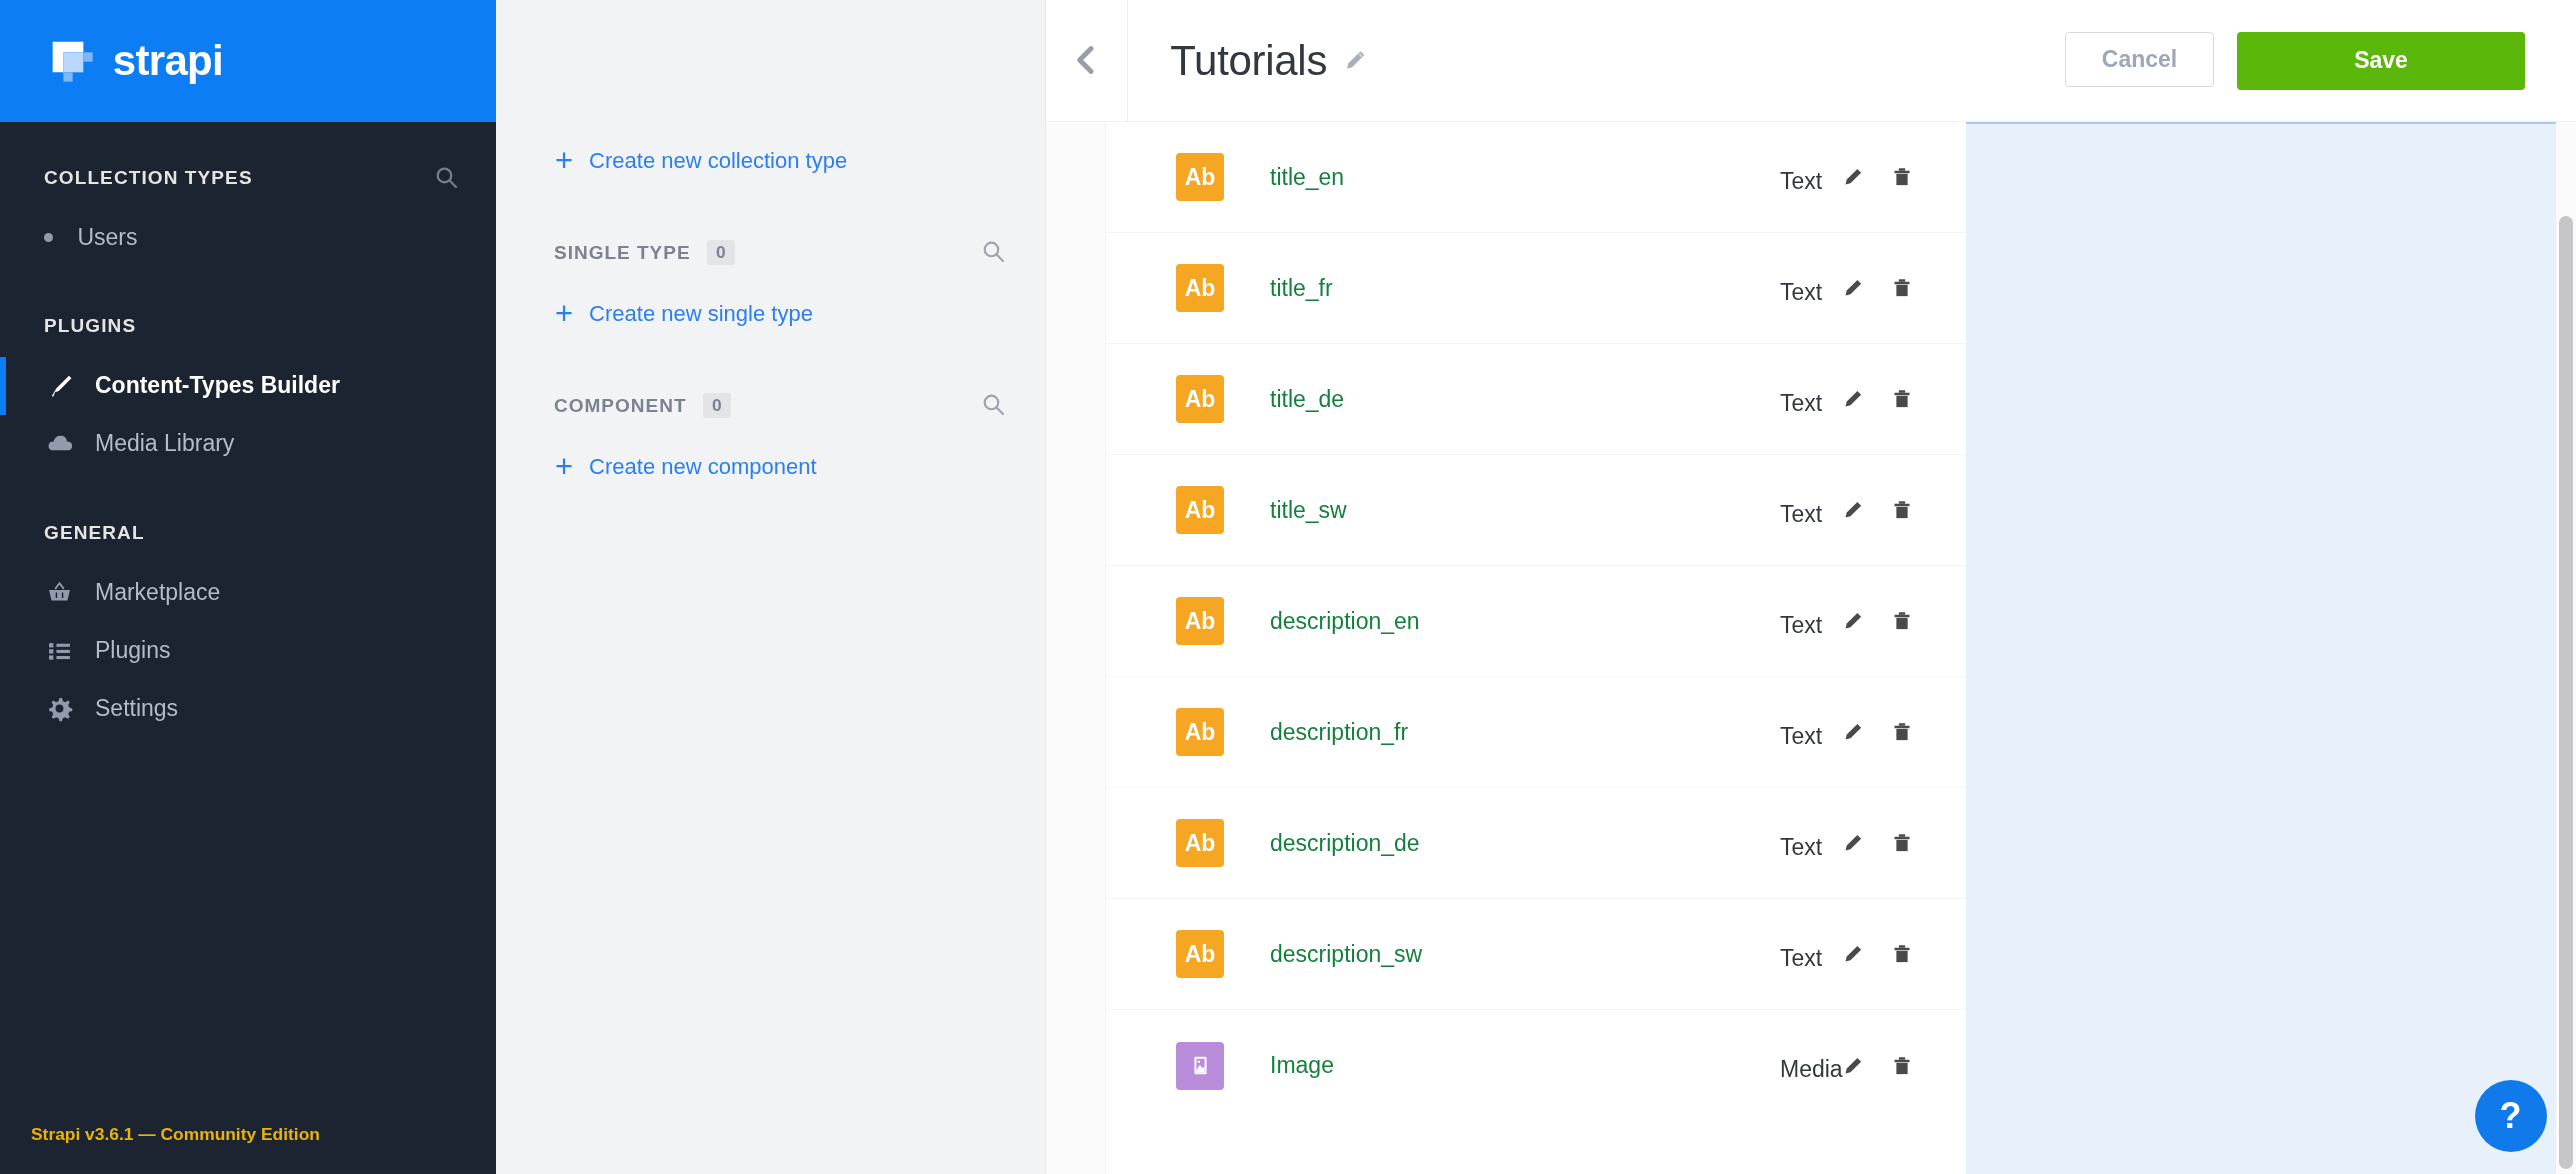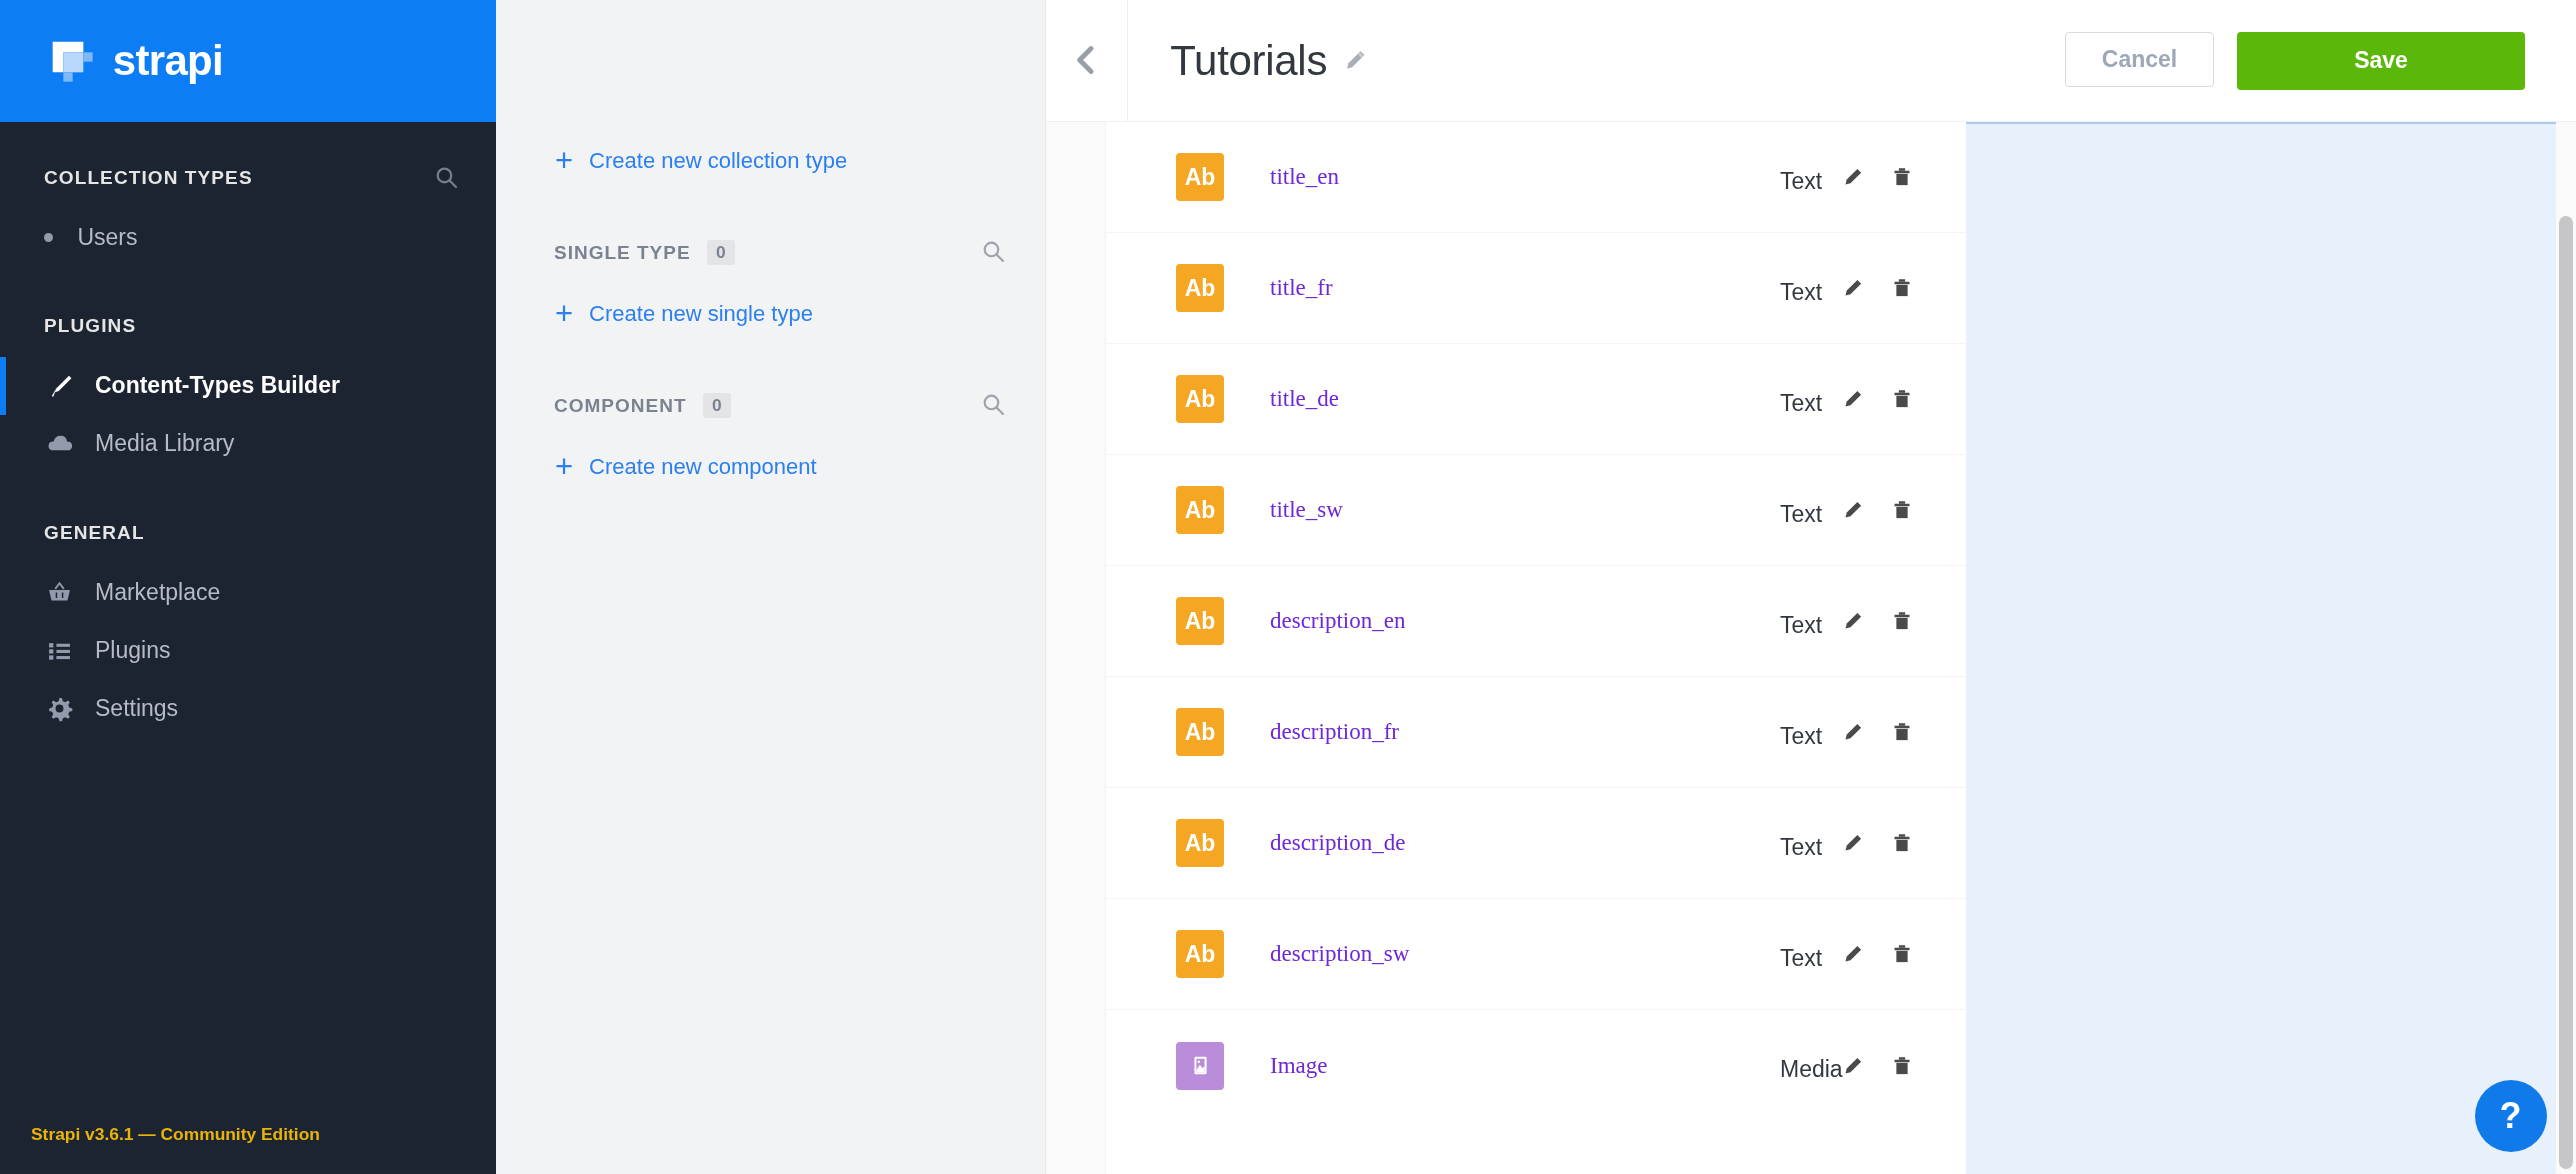--- a/index.html
+++ b/index.html
@@ -275,24 +275,23 @@
     flex: 0 0 48px;
     color: #ffffff;
     font-size: 23px;
     font-weight: 700;
   }
   .badge-text { background: #f5a623; }
   .badge-media { background: #ba8ddb; }
   .field-name {
     margin-left: 46px;
     font-size: 23px;
-    color: #6d28d9;
+    color: #15803d;
     width: 510px;
     flex: 0 0 510px;
-    font-family: Liberation Serif, serif;
   }
   .field-type {
     font-size: 23px;
     color: #333740;
     flex: 1 1 auto;
     margin-top: 8px;
   }
   .row-actions {
     display: flex;
     align-items: center;

